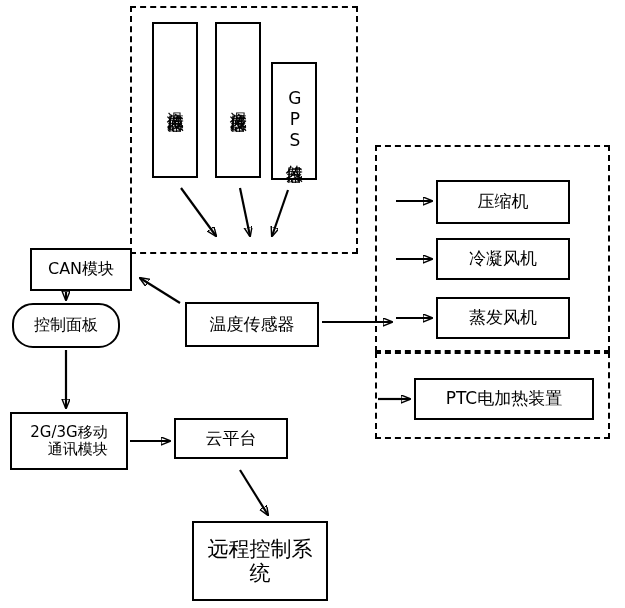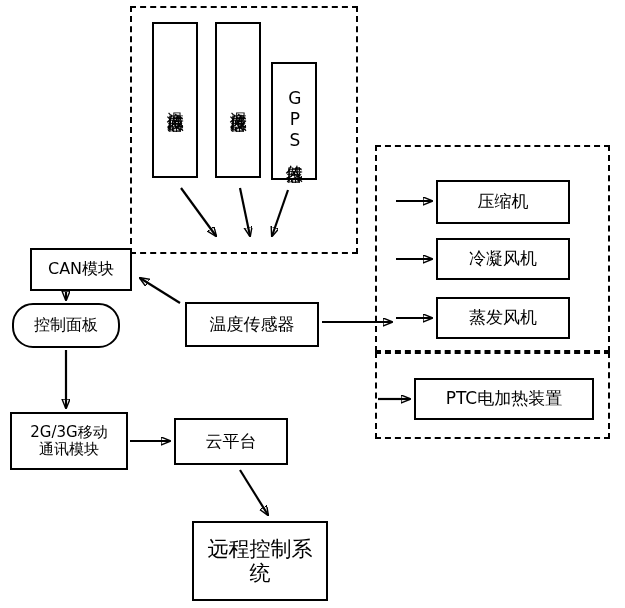--- a/index.html
+++ b/index.html
@@ -50,24 +50,24 @@
   <div class="node vert" style="left:152px;top:22px;width:46px;height:156px;font-size:17px;">温度传感器</div>
 
   <div class="node vert" style="left:215px;top:22px;width:46px;height:156px;font-size:17px;">湿度传感器</div>
 
   <div class="node vert" style="left:271px;top:62px;width:46px;height:118px;font-size:17px;">GPS传感器</div>
 
   <div class="node" style="left:18px;top:248px;width:102px;height:43px;font-size:16px;margin-left:12px;">CAN模块</div>
 
   <div class="node" style="left:12px;top:303px;width:108px;height:45px;font-size:16px;border-radius:21px;">控制面板</div>
 
-  <div class="node" style="left:10px;top:412px;width:118px;height:58px;font-size:15px;">2G/3G移动
+  <div class="node" style="left:10px;top:412px;width:118px;height:58px;font-size:15px;text-align:right;">2G/3G移动
 通讯模块</div>
 
-  <div class="node" style="left:174px;top:418px;width:114px;height:47px;font-size:17px;text-align:right;">云平台</div>
+  <div class="node" style="left:174px;top:418px;width:114px;height:41px;font-size:17px;text-align:right;">云平台</div>
 
   <div class="node" style="left:192px;top:521px;width:136px;height:80px;font-size:21px;">远程控制系
 统</div>
 
   <div class="node" style="left:185px;top:302px;width:134px;height:45px;font-size:17px;">温度传感器</div>
 
   <div class="node" style="left:436px;top:180px;width:134px;height:44px;font-size:17px;">压缩机</div>
 
   <div class="node" style="left:436px;top:238px;width:134px;height:42px;font-size:17px;">冷凝风机</div>
 

